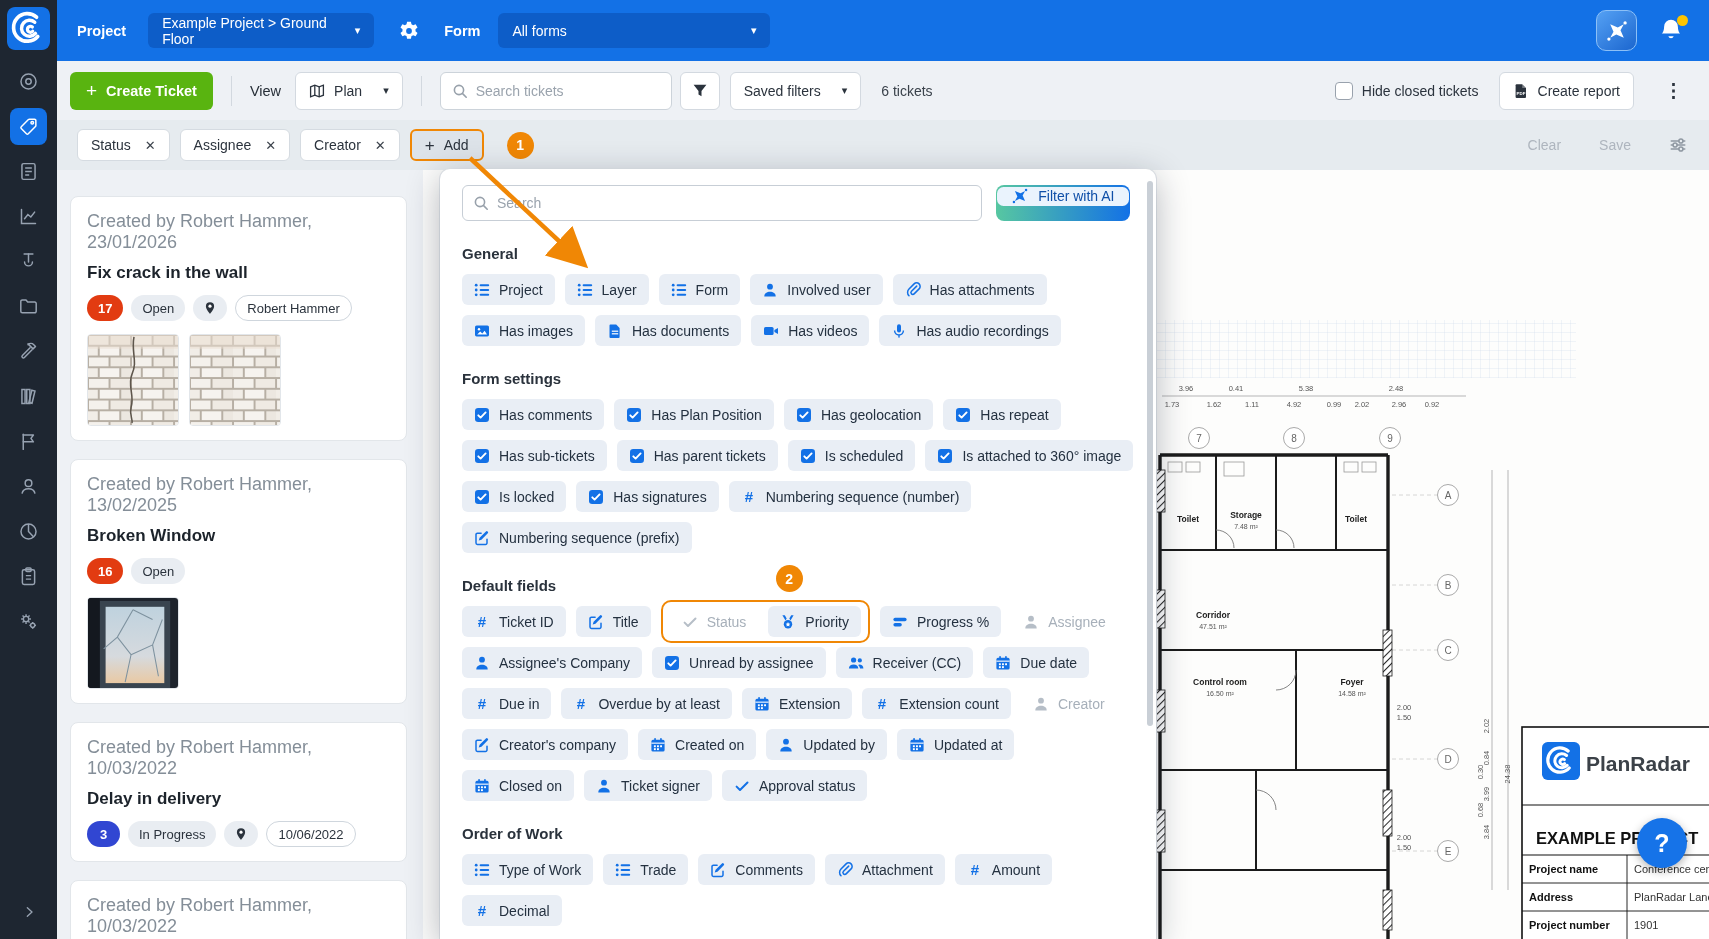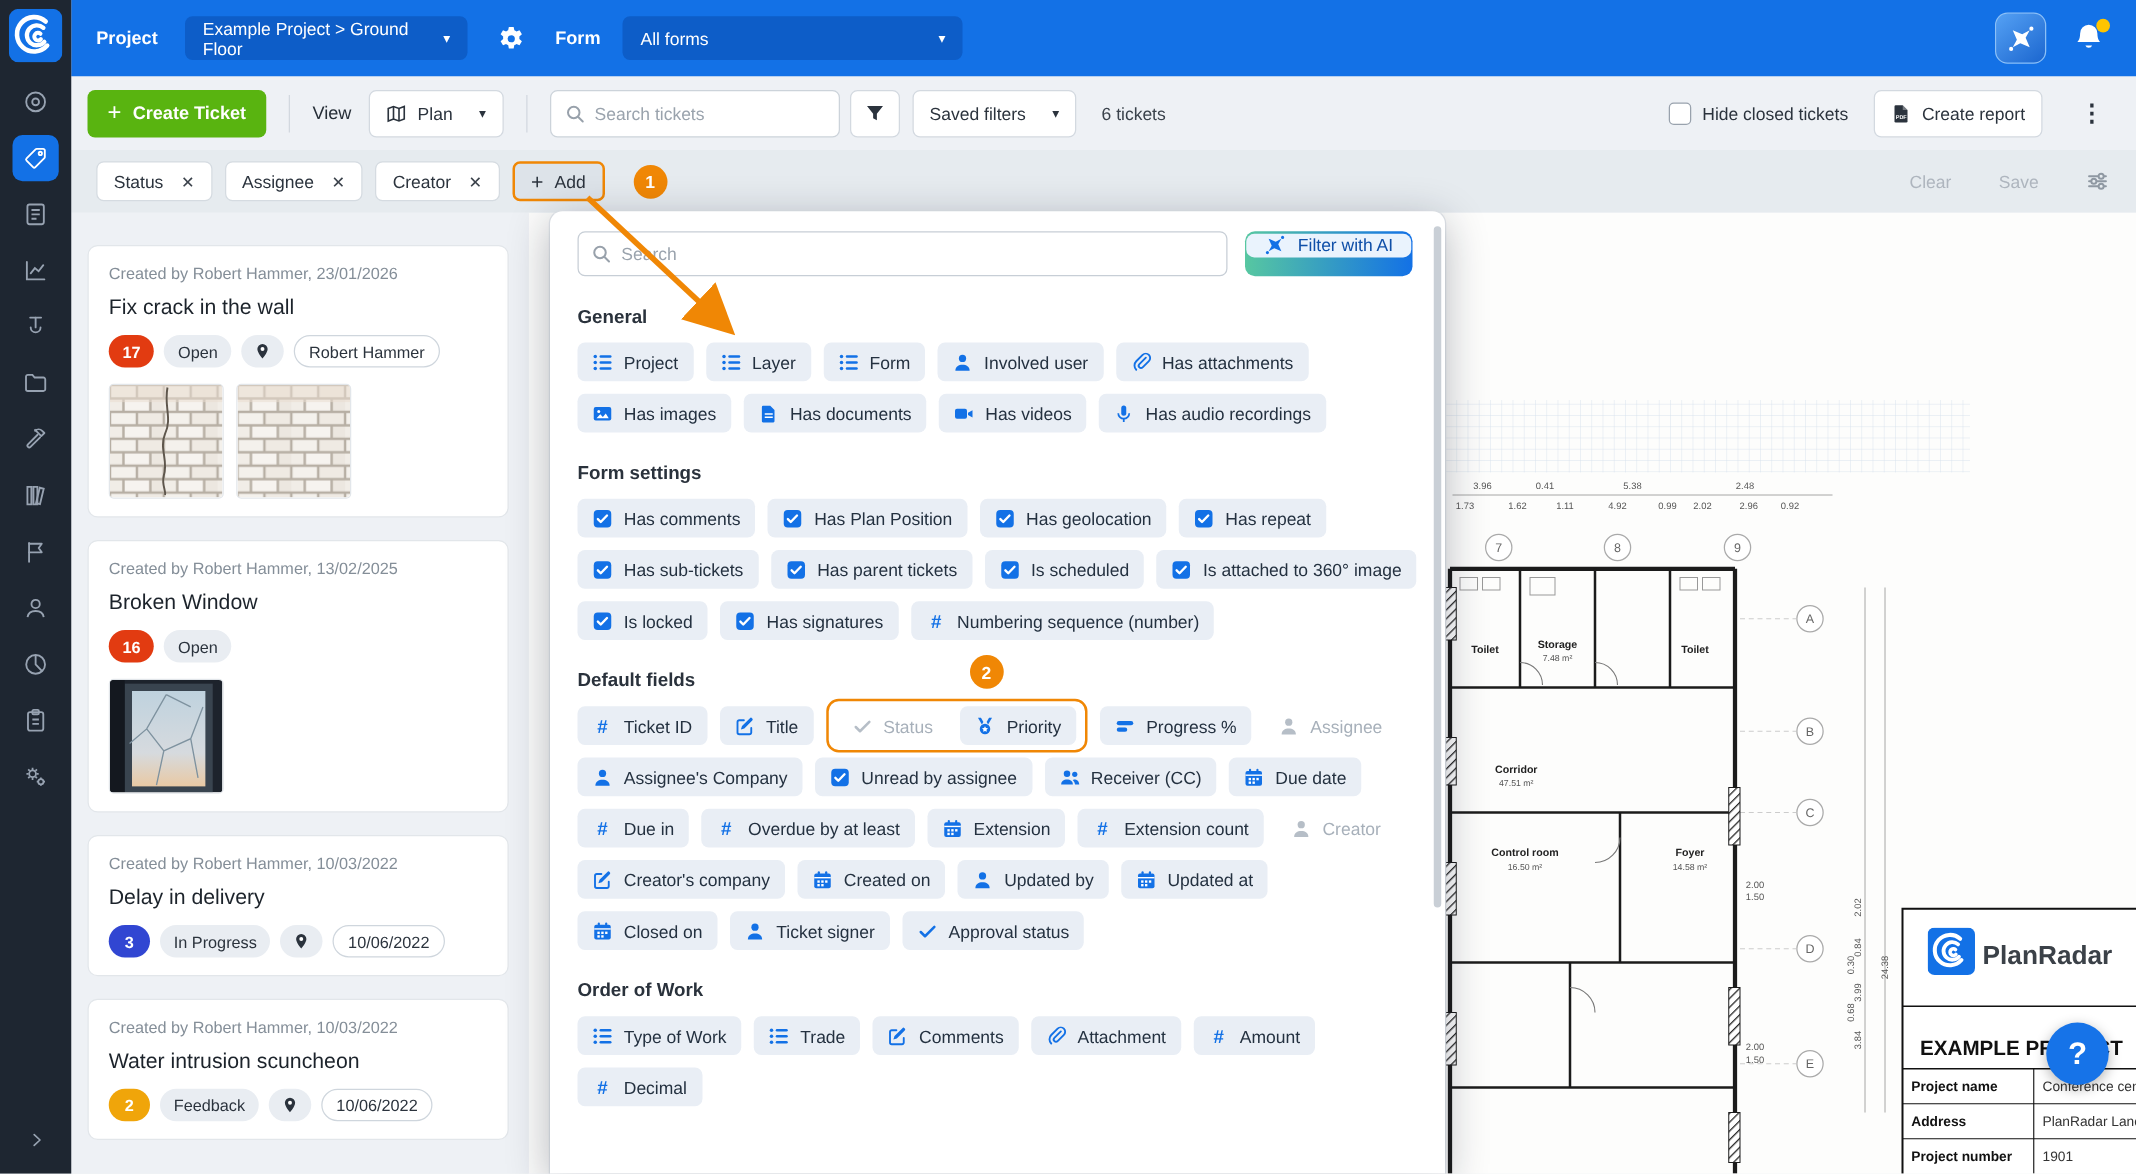--- a/index.html
+++ b/index.html
@@ -52,22 +52,22 @@
   .fchip .x{color:#3c434c;font-size:13px}
   .fchip.add{background:#dde3e9;border:2px solid #f08705;gap:9px}
   .badge-circle{width:27px;height:27px;border-radius:50%;background:#f08705;color:#fff;font-weight:700;display:flex;align-items:center;justify-content:center;font-size:14px;margin-left:13px}
   .fb-right{margin-left:auto;display:flex;align-items:center;gap:38px;color:#aeb5be;font-size:14px}
   .fb-right .lnk{cursor:pointer}
   .fb-right svg{width:18px;height:18px;color:#8f98a2;cursor:pointer}
   
   .plan-region{position:absolute;left:423px;top:170px;right:0;bottom:0;background:#fcfcfb;z-index:1;overflow:hidden}
   .ticket-col{position:absolute;left:57px;top:170px;width:366px;bottom:0;background:#eef1f5;overflow:hidden;z-index:5;padding-top:26px}
   .card{background:#fff;border:1px solid #e2e6ea;border-radius:8px;margin:0 16px 18px 13px;padding:14px 16px}
-  .card-meta{color:#848e98;font-size:13px}
-  .card-title{font-size:17px;font-weight:400;color:#1c232b;margin-top:10px}
+  .card-meta{color:#848e98;font-size:18px}
+  .card-title{font-size:17px;font-weight:700;color:#1c232b;margin-top:10px}
   .badge-row{display:flex;gap:8px;margin-top:12px;align-items:center}
   .pill{height:26px;border-radius:13px;display:inline-flex;align-items:center;padding:0 11px;font-size:13px;background:#e9edf2;color:#2b333d}
   .pill.num{color:#fff;font-weight:700;justify-content:center;min-width:33px}
   .pill.outline{background:#fff;border:1px solid #cfd6dd}
   .pill.pin{padding:0 10px}
   .pill.pin svg{width:14px;height:14px;color:#2b333d}
   .thumb-row{display:flex;gap:10px;margin-top:13px}
   .thumb{width:92px;height:92px;border-radius:4px;overflow:hidden;border:1px solid #e2e6ea}
   .thumb svg{width:100%;height:100%}
   
@@ -840,20 +840,31 @@
         </span>
         <span class="chip">
           <span>
             <svg viewBox="0 0 16 16">
               <text x="8" y="13" text-anchor="middle" font-size="15" font-weight="700" fill="currentColor">#</text>
             </svg>
           </span>
           <span>Numbering sequence (number)</span>
         </span>
       </div>
+      <div class="chip-row">
+        <span class="chip">
+          <span>
+            <svg viewBox="0 0 16 16">
+              <path d="M14.6 2.5l-1-1a1.16 1.16 0 0 0-1.65 0L5.6 7.85 4.7 10.6l2.75-.9 6.35-6.35a1.16 1.16 0 0 0 0-1.65z" fill="currentColor"></path>
+              <path d="M13 9.3V13a1.4 1.4 0 0 1-1.4 1.4H3.4A1.4 1.4 0 0 1 2 13V4.6a1.4 1.4 0 0 1 1.4-1.4h3.7" fill="none" stroke="currentColor" stroke-width="1.5" stroke-linecap="round"></path>
+            </svg>
+          </span>
+          <span>Numbering sequence (prefix)</span>
+        </span>
+      </div>
       <div class="sec-title">Default fields</div>
       <div class="chip-row">
         <span class="chip">
           <span>
             <svg viewBox="0 0 16 16">
               <text x="8" y="13" text-anchor="middle" font-size="15" font-weight="700" fill="currentColor">#</text>
             </svg>
           </span>
           <span>Ticket ID</span>
         </span>

